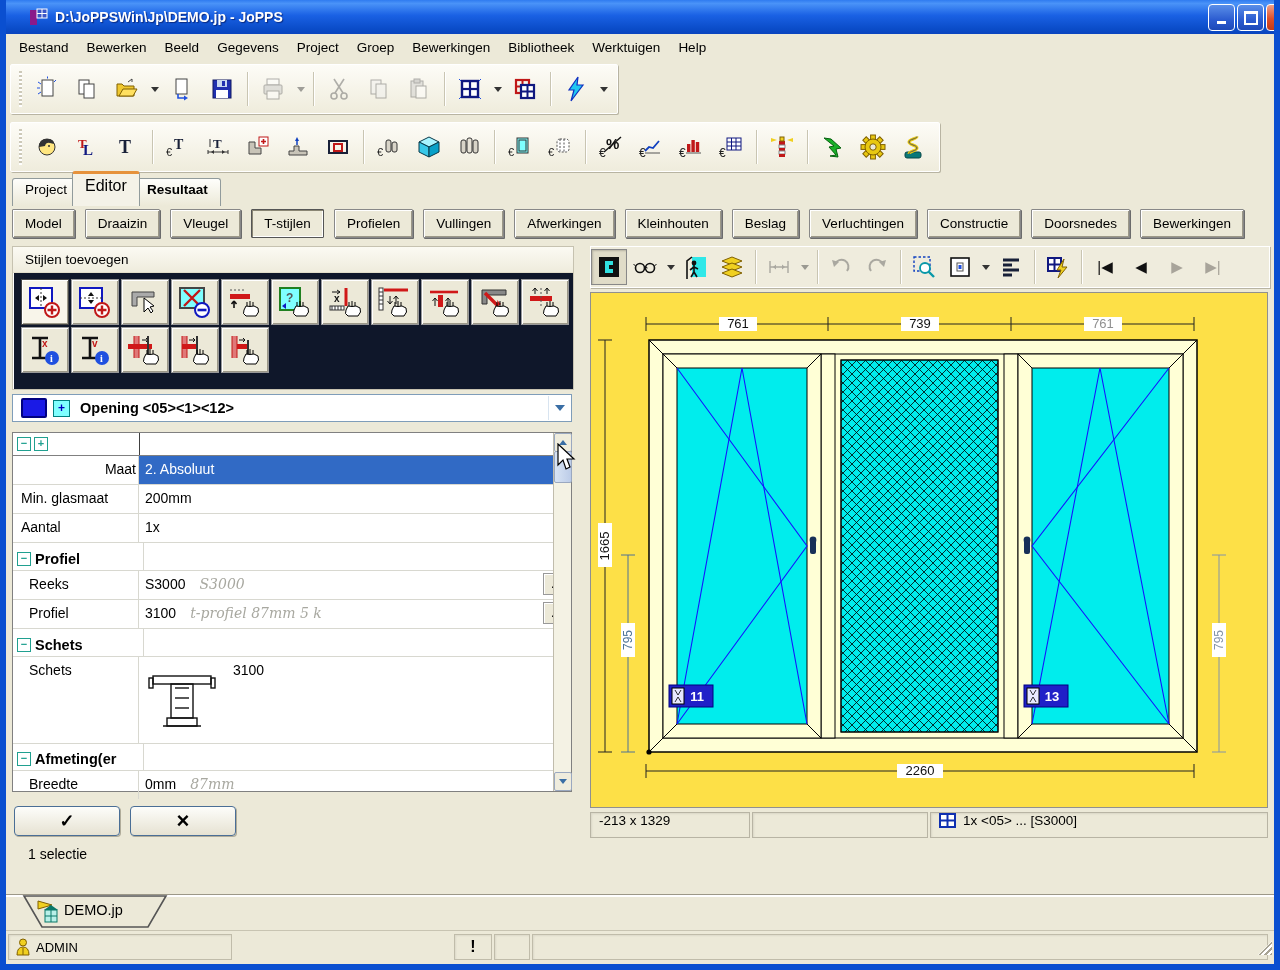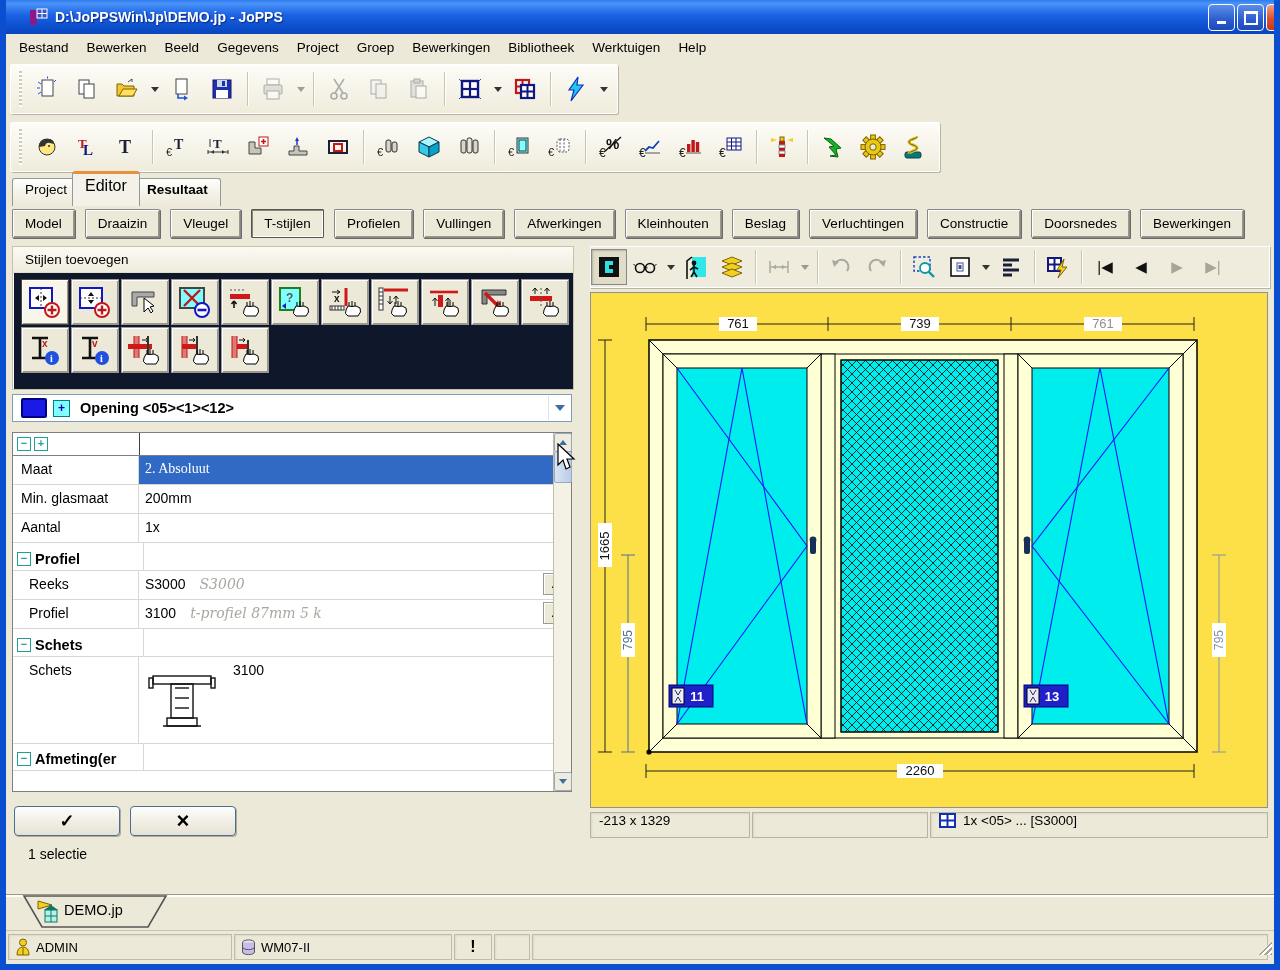--- a/index.html
+++ b/index.html
@@ -69,21 +69,21 @@
   .selarrow{margin-left:auto;width:22px;height:24px;display:flex;align-items:center;justify-content:center;border-left:1px solid #D8E4F0;}
   .chev{width:0;height:0;border-left:5px solid transparent;border-right:5px solid transparent;border-top:6px solid #3A6EA5;}
   
   .grid{position:absolute;left:6px;top:192px;width:560px;height:360px;background:#fff;border:1px solid #808080;box-sizing:border-box;}
   .ghead{height:22px;border-bottom:1px solid #808080;display:flex;align-items:center;padding-left:4px;gap:3px;position:relative;}
   .ghead::after{content:"";position:absolute;left:126px;top:0;width:1px;height:22px;background:#404040;}
   .sqicon{width:12px;height:12px;border:1px solid #20A090;color:#20A090;font-size:11px;line-height:10px;text-align:center;font-weight:bold;background:#fff;}
   .grow{display:flex;border-bottom:1px solid #D8D8D0;position:relative;}
   .glabel{width:126px;flex:0 0 126px;padding:5px 2px 0 8px;border-right:1px solid #D8D8D0;font-size:14px;box-sizing:border-box;}
   .gvalue{flex:1;padding:5px 2px 0 6px;font-size:14px;display:flex;align-items:flex-start;gap:14px;position:relative;}
-  .gvalue.sel{background:#316AC5;color:#fff;font-family:Liberation Serif, serif;}
+  .gvalue.sel{background:#316AC5;color:#fff;}
   .ghint{font-family:"DejaVu Serif",serif;font-style:italic;color:#A8A8A0;}
   .growgroup .glabel2{font-weight:bold;font-size:14.5px;padding:4px 0 0 4px;display:flex;gap:4px;align-items:center;}
   .dots{position:absolute;right:2px;top:2px;width:26px;height:22px;background:#ECE9D8;border:1px solid #999;
      box-shadow:inset 1px 1px 0 #fff;font-size:12px;line-height:10px;}
   .gscroll{position:absolute;right:0;top:0;width:17px;height:358px;background:#F4F2E4;border-left:1px solid #C0BCAC;}
   .sbtn{position:absolute;left:0;width:16px;height:17px;background:#EFECDD;border:1px solid #9AA8C0;border-radius:2px;
      display:flex;align-items:center;justify-content:center;}
   .chevup{width:0;height:0;border-left:4px solid transparent;border-right:4px solid transparent;border-bottom:5px solid #3A6EA5;}
   .chevdn{width:0;height:0;border-left:4px solid transparent;border-right:4px solid transparent;border-top:5px solid #3A6EA5;}
   .sthumb{position:absolute;left:0;top:18px;width:16px;height:30px;background:linear-gradient(90deg,#D8E4F4,#BCCCE8);border:1px solid #9AA8C0;border-radius:2px;}
@@ -626,21 +626,21 @@
       <div class="selarrow">
           <span class="chev"></span>
         </div>
     </div>
 
     <div class="grid">
       <div class="ghead">
         <span class="sqicon">−</span>
         <span class="sqicon">+</span>
       </div>
-      <div class="grow" style="height:28px;">
+      <div class="grow" style="height:28px;text-align:right;">
         <div class="glabel">Maat</div>
         <div class="gvalue sel">
             <span>2. Absoluut</span>
           </div>
       </div>
       <div class="grow" style="height:28px;">
         <div class="glabel">Min. glasmaat</div>
         <div class="gvalue">
             <span>200mm</span>
           </div>
@@ -700,20 +700,27 @@
           <span>3100</span>
         </div>
       </div>
       <div class="grow growgroup" style="height:26px;">
         <div class="glabel2" style="width:126px;border-right:1px solid #D8D8D0;overflow:hidden;white-space:nowrap;">
             <span class="sqicon">−</span>
             <span>Afmeting(er</span>
           </div>
         <div class="gvalue"></div>
       </div>
+      <div class="grow" style="height:28px;border-bottom:none;">
+        <div class="glabel" style="padding-left:16px;">Breedte</div>
+        <div class="gvalue">
+            <span>0mm</span>
+            <span class="ghint">87mm</span>
+          </div>
+      </div>
 
       <div class="gscroll">
         <div class="sbtn" style="top:0;">
             <span class="chevup"></span>
           </div>
         <div class="sthumb"></div>
         <div class="sbtn" style="bottom:0;">
             <span class="chevdn"></span>
           </div>
       </div>
@@ -993,28 +1000,20 @@
 
   <div class="bstatus">
     <div class="bcell" style="left:2px;width:224px;">
       <svg width="16" height="18">
           <circle cx="8" cy="4.5" r="3.5" fill="#F0D020" stroke="#806000"></circle>
           <path d="M2,17 Q2,9 8,9 Q14,9 14,17 Z" fill="#F0D020" stroke="#806000"></path>
           <line x1="8" y1="10" x2="8" y2="17" stroke="#806000"></line>
         </svg>
       <span>ADMIN</span>
     </div>
-    <div class="bcell" style="left:228px;width:218px;">
-      <svg width="15" height="17">
-          <ellipse cx="7.5" cy="3.5" rx="6" ry="2.6" fill="#E8E4F8" stroke="#555"></ellipse>
-          <path d="M1.5,3.5 V13 A6,2.6 0 0 0 13.5,13 V3.5" fill="#C8BCE8" stroke="#555"></path>
-          <path d="M1.5,8 A6,2.6 0 0 0 13.5,8" fill="none" stroke="#555"></path>
-        </svg>
-      <span>WM07-II</span>
-    </div>
     <div class="bcell" style="left:448px;width:38px;justify-content:center;padding-left:0;font-weight:bold;font-size:16px;">
       <span>!</span>
     </div>
     <div class="bcell" style="left:488px;width:36px;"></div>
     <div class="bcell" style="left:526px;width:736px;"></div>
     <div class="gripdots"></div>
   </div>
 
 </div>
 

